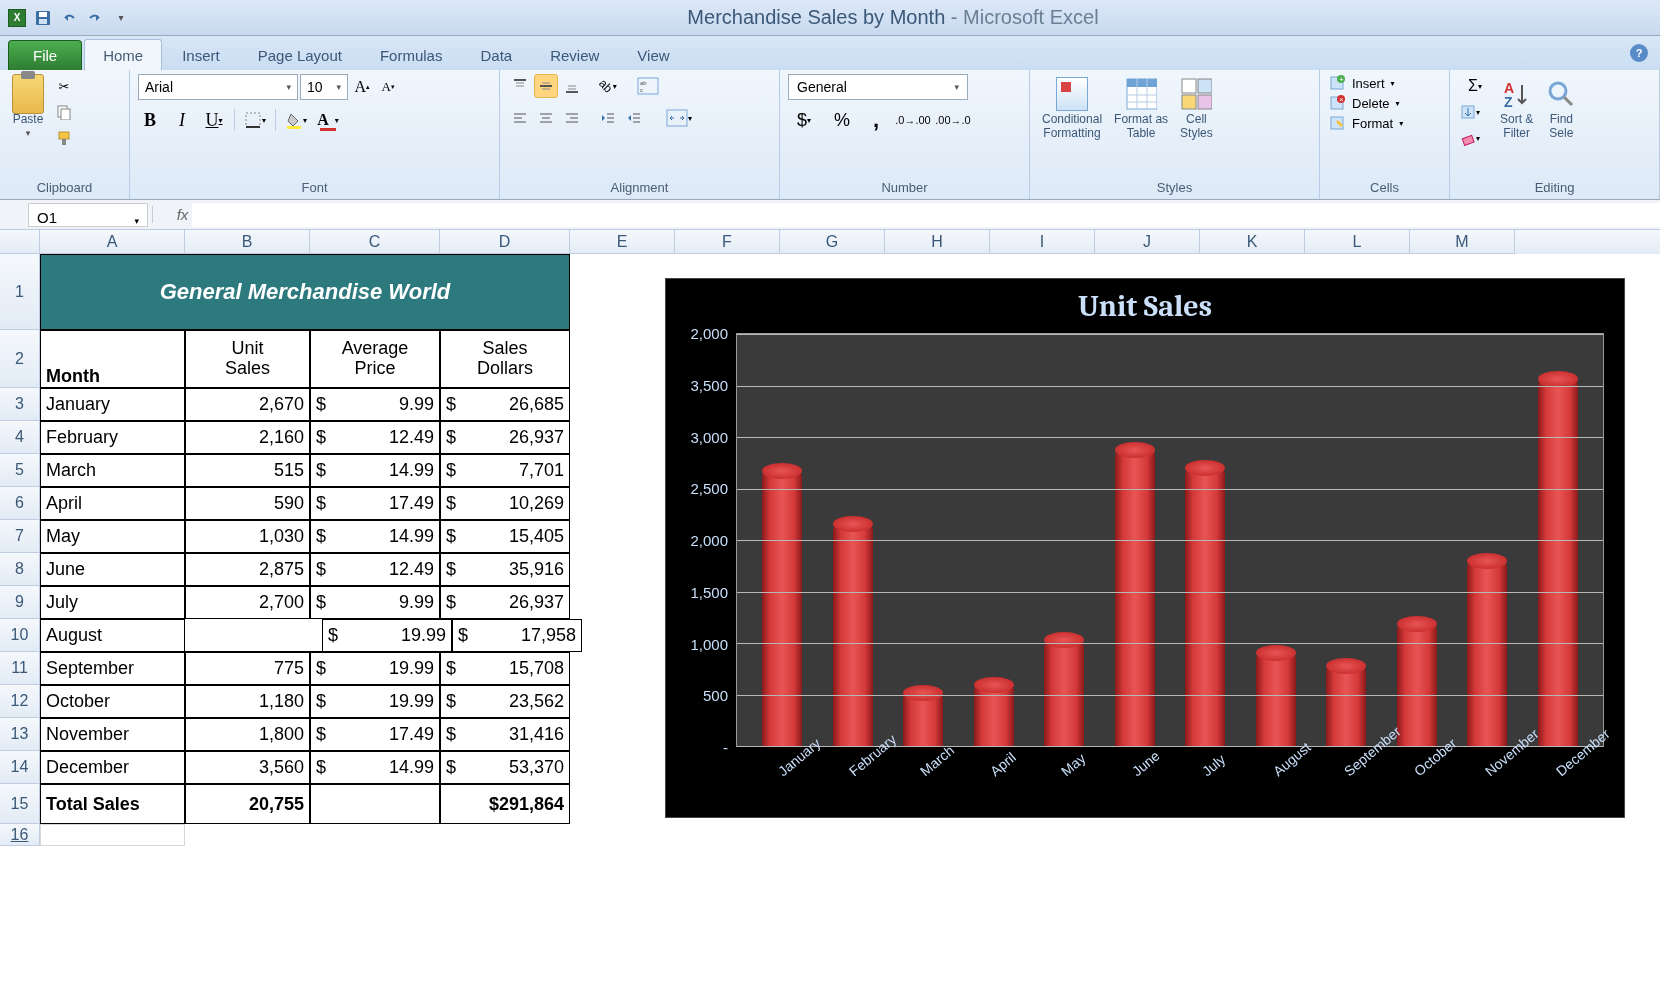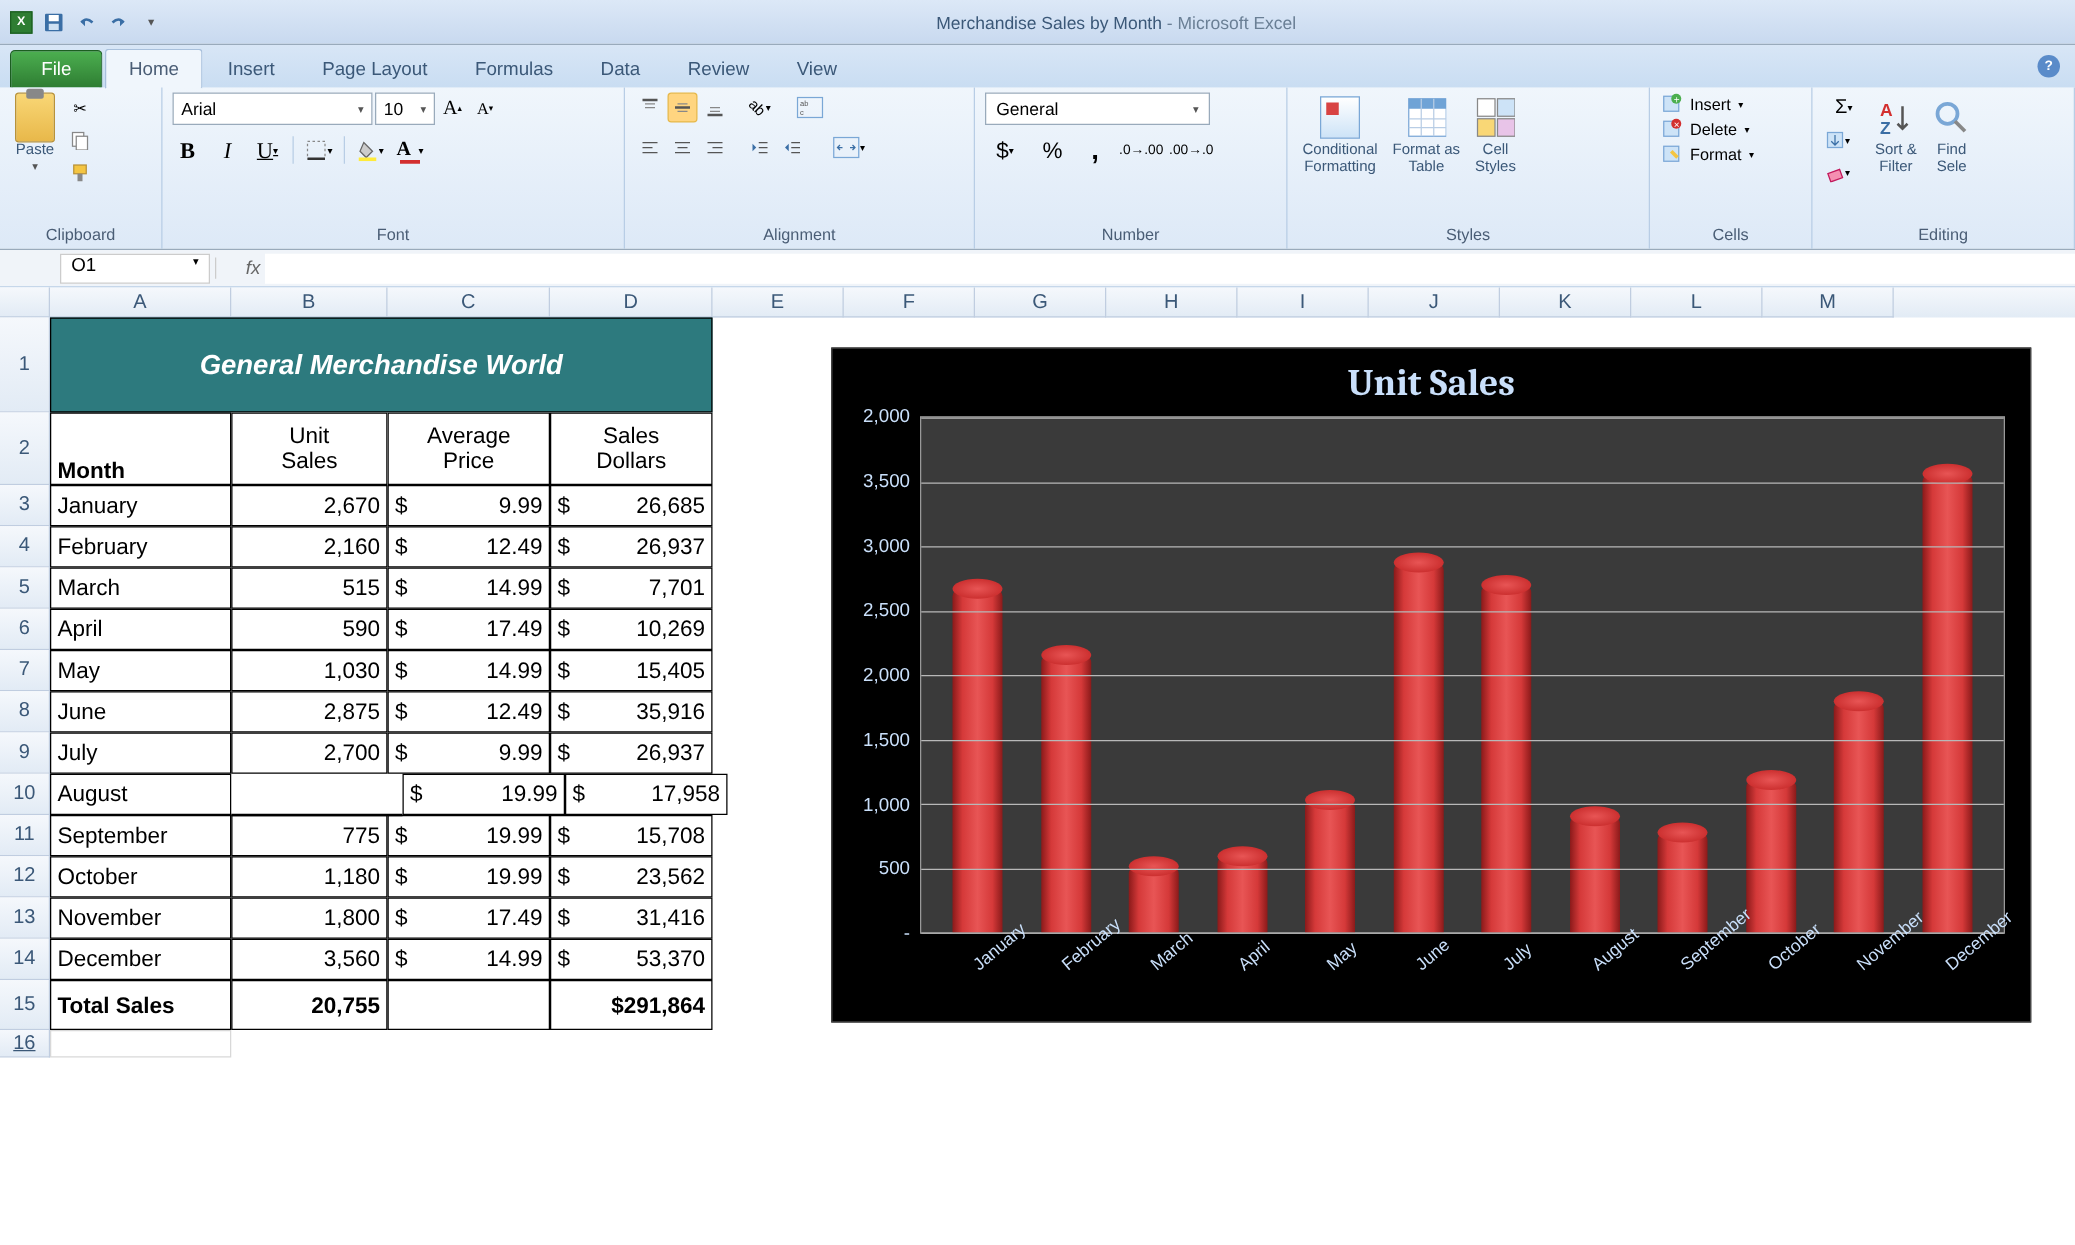--- a/index.html
+++ b/index.html
@@ -3,21 +3,21 @@
 <meta charset="utf-8">
 <style>
 * { box-sizing: border-box; margin: 0; padding: 0; }
 body { font-family: 'Segoe UI', Tahoma, sans-serif; font-size: 13px; background: #fff; overflow: hidden; width: 1660px; height: 996px; }
 
 
 .title-bar { height: 36px; background: linear-gradient(#dce8f7, #c8d9ef); display: flex; align-items: center; padding: 0 6px; border-bottom: 1px solid #9ab; }
 .qat { display: flex; align-items: center; gap: 4px; }
 .qat-item { width: 22px; height: 22px; display: flex; align-items: center; justify-content: center; border-radius: 2px; cursor: pointer; }
 .excel-logo { background: #2e7d32; color: #fff; font-weight: bold; font-size: 10px; width: 18px; height: 18px; display: flex; align-items: center; justify-content: center; border: 1px solid #1b5e20; }
-.title-text { flex: 1; text-align: center; color: #3b5878; font-size: 14px; }
+.title-text { flex: 1; text-align: center; color: #3b5878; font-size: 20px; }
 .title-text .dim { color: #6a7f95; }
 
 
 .ribbon-tabs { height: 34px; background: linear-gradient(#d8e6f6, #c9ddf2); display: flex; align-items: flex-end; padding-left: 8px; gap: 2px; position: relative; }
 .file-tab { background: linear-gradient(#4caf50, #2e7d32); color: #fff; padding: 6px 24px; border-radius: 4px 4px 0 0; font-size: 15px; cursor: pointer; border: 1px solid #1b5e20; border-bottom: none; }
 .tab { padding: 7px 18px 6px; color: #3b5878; font-size: 15px; cursor: pointer; border-radius: 3px 3px 0 0; }
 .tab.active { background: #f0f6fc; border: 1px solid #a8c0dc; border-bottom: 1px solid #f0f6fc; color: #4a5d75; position: relative; top: 1px; }
 .help-icon { position: absolute; right: 12px; top: 8px; width: 18px; height: 18px; background: #5a8bc9; color: #fff; border-radius: 50%; display: flex; align-items: center; justify-content: center; font-size: 11px; font-weight: bold; cursor: pointer; }
 
 
@@ -33,21 +33,21 @@
 .vstack { display: flex; flex-direction: column; gap: 2px; }
 .hstack { display: flex; gap: 2px; align-items: center; }
 
 .font-combo { width: 160px; height: 26px; background: #fff; border: 1px solid #9ab; display: flex; align-items: center; padding: 0 6px; font-size: 14px; }
 .size-combo { width: 48px; height: 26px; background: #fff; border: 1px solid #9ab; display: flex; align-items: center; padding: 0 6px; font-size: 14px; }
 .combo-arrow { margin-left: auto; font-size: 9px; color: #555; }
 .number-combo { width: 180px; height: 26px; background: #fff; border: 1px solid #9ab; display: flex; align-items: center; padding: 0 8px; font-size: 14px; }
 
 
 .formula-bar { height: 30px; background: #f0f4f9; border-bottom: 1px solid #b8cde5; display: flex; align-items: center; }
-.name-box { width: 120px; height: 24px; background: #fff; border: 1px solid #ccc; margin: 0 4px 0 48px; padding: 0 8px; display: flex; align-items: flex-start; font-size: 15px; }
+.name-box { width: 120px; height: 24px; background: #fff; border: 1px solid #ccc; margin: 0 4px 0 28px; padding: 0 8px; display: flex; align-items: flex-end; font-size: 15px; }
 .name-arrow { margin-left: auto; font-size: 9px; }
 .fx-symbol { width: 40px; text-align: center; font-style: italic; color: #777; font-size: 15px; border-left: 1px solid #ccc; padding-left: 20px; }
 .fx-label { font-style: italic; color: #666; }
 .formula-input { flex: 1; height: 24px; background: #fff; padding: 0 8px; }
 
 
 .grid-area { display: flex; height: 770px; }
 .grid-content { position: relative; flex: 1; }
 .col-headers { display: flex; height: 24px; background: linear-gradient(#f5f8fc, #e2ebf5); }
 .corner { width: 40px; height: 24px; background: linear-gradient(#f5f8fc, #e2ebf5); border-right: 1px solid #c0cde0; border-bottom: 1px solid #c0cde0; }

